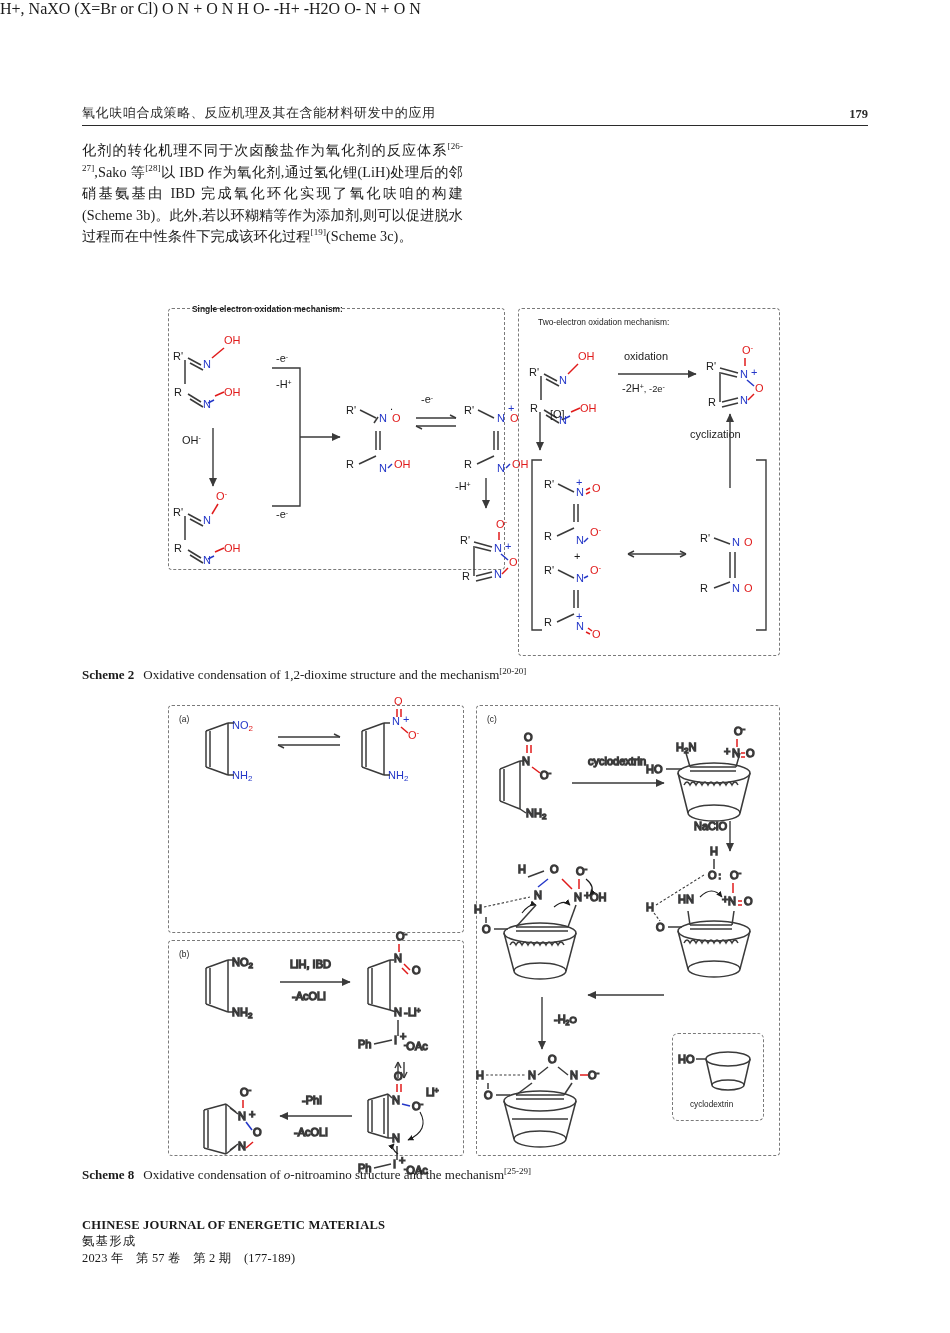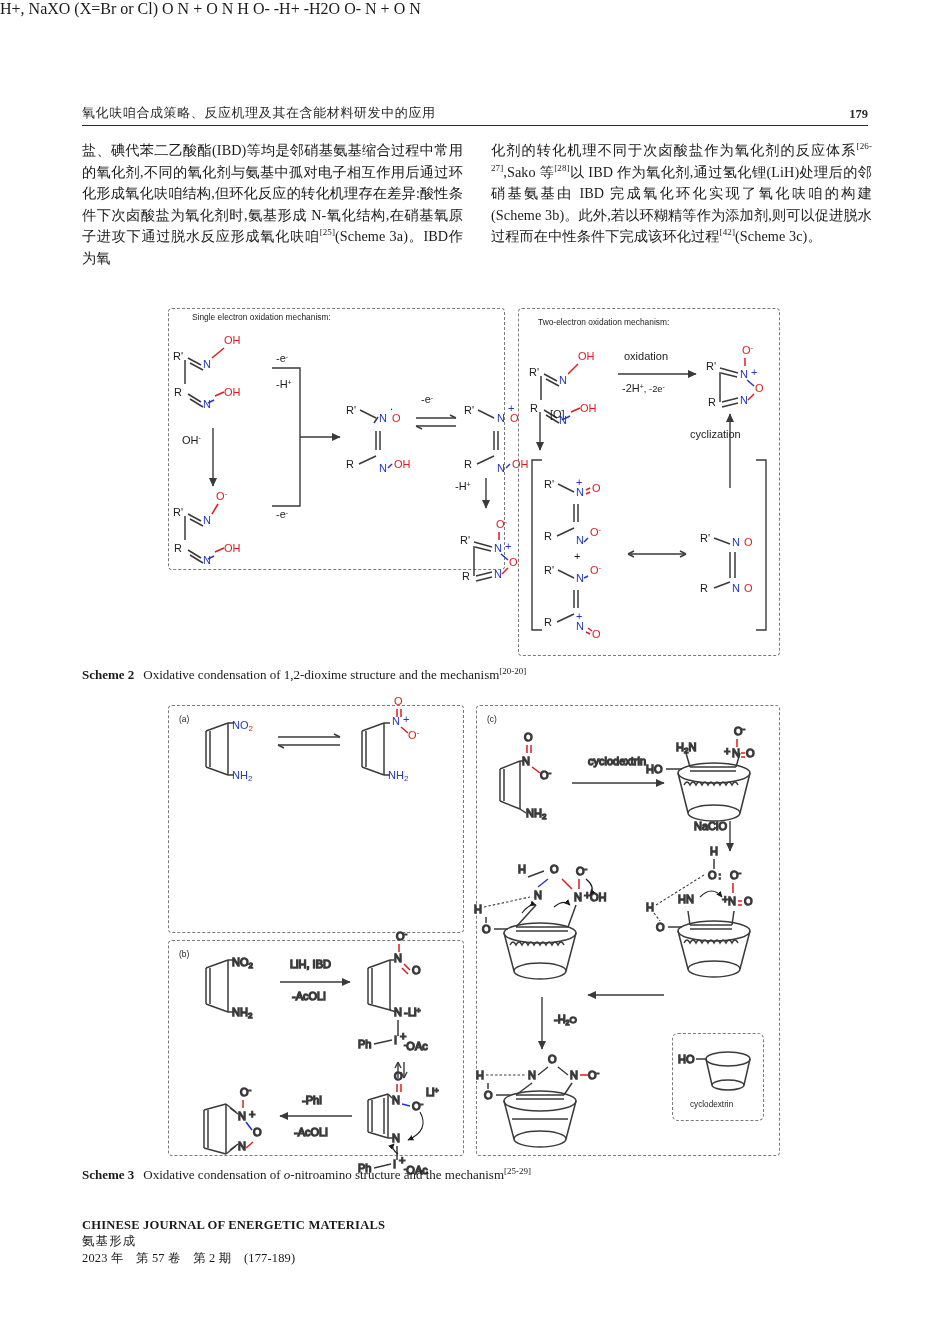--- a/index.html
+++ b/index.html
@@ -161,31 +161,28 @@
 
 <div class="page">
 
   <div class="runhead">
     <span class="runhead-title">氧化呋咱合成策略、反应机理及其在含能材料研发中的应用</span>
     <span class="runhead-page">179</span>
   </div>
 
   <div class="cols">
     <div class="col">
-      <p><span>盐、碘代苯二乙酸酯(IBD)等均是邻硝基氨基缩合过程中常用的氧化剂,不同的氧化剂与氨基中孤对电子相互作用后通过环化形成氧化呋咱结构,但环化反应的转化机理存在差异:酸性条件下次卤酸盐为氧化剂时,氨基形成 N-氧化结构,在硝基氧原子进攻下通过脱水反应形成氧化呋咱</span><sup class="ref">[25]</sup><span>(Scheme 3a)。IBD作为氧</span></p>
-    </div>
-    <div class="col">
-      <p><span>化剂的转化机理不同于次卤酸盐作为氧化剂的反应体系</span><sup class="ref">[26-27]</sup><span>,Sako 等</span><sup class="ref">[28]</sup><span>以 IBD 作为氧化剂,通过氢化锂(LiH)处理后的邻硝基氨基由 IBD 完成氧化环化实现了氧化呋咱的构建(Scheme 3b)。此外,若以环糊精等作为添加剂,则可以促进脱水过程而在中性条件下完成该环化过程</span><sup class="ref">[42]</sup><span>(Scheme 3c)。</span></p>
+      <p><span>化剂的转化机理不同于次卤酸盐作为氧化剂的反应体系</span><sup class="ref">[26-27]</sup><span>,Sako 等</span><sup class="ref">[28]</sup><span>以 IBD 作为氧化剂,通过氢化锂(LiH)处理后的邻硝基氨基由 IBD 完成氧化环化实现了氧化呋咱的构建(Scheme 3b)。此外,若以环糊精等作为添加剂,则可以促进脱水过程而在中性条件下完成该环化过程</span><sup class="ref">[19]</sup><span>(Scheme 3c)。</span></p>
     </div>
   </div>
 
   <div class="figure" style="left:0;top:0;width:950px;height:0;">
 
     <div class="dashbox" style="left:168px;top:308px;width:337px;height:262px;"></div>
-    <div class="panel-caption" style="left:192px;top:312px;">Single electron oxidation mechanism:</div>
+    <div class="panel-caption" style="left:192px;top:304px;font-weight:bold;">Single electron oxidation mechanism:</div>
 
     <svg class="chem" style="left:168px;top:308px;" width="340" height="266">
       <defs>
         <marker id="ah" markerWidth="7" markerHeight="7" refX="6" refY="3" orient="auto">
           <path d="M0,0 L6.5,3 L0,6 Z" fill="#3a3a3a"></path>
         </marker>
         <marker id="ahs" markerWidth="6" markerHeight="6" refX="5" refY="2.6" orient="auto">
           <path d="M0,0 L5.5,2.6 L0,5.2 Z" fill="#1c1c1c"></path>
         </marker>
       </defs>
@@ -762,21 +759,21 @@
       <path class="bond" d="M24,26 L34,26"></path>
       <ellipse class="bond" cx="56" cy="26" rx="22" ry="7"></ellipse>
       <path class="bond" d="M34,26 L40,52"></path>
       <path class="bond" d="M78,26 L72,52"></path>
       <ellipse class="bond" cx="56" cy="52" rx="16" ry="5"></ellipse>
     </svg>
     <div class="lbl" style="left:690px;top:1100px;">cyclodextrin</div>
 
     
     <div class="scheme-cap" style="left:82px;top:1167px;">
-      <b>Scheme 3</b><span>Oxidative condensation of </span><i>o</i><span>-nitroamino structure and the mechanism</span><sup class="ref">[25-29]</sup>
+      <b>Scheme 8</b><span>Oxidative condensation of </span><i>o</i><span>-nitroamino structure and the mechanism</span><sup class="ref">[25-29]</sup>
     </div>
   </path></path></div>
 
   <div class="footer">
     <span class="footer-journal">CHINESE JOURNAL OF ENERGETIC MATERIALS</span>
     <span class="footer-cn">氨基形成</span>
     <span class="footer-issue">2023 年　第 57 卷　第 2 期　(177-189)</span>
   </div>
 
 

